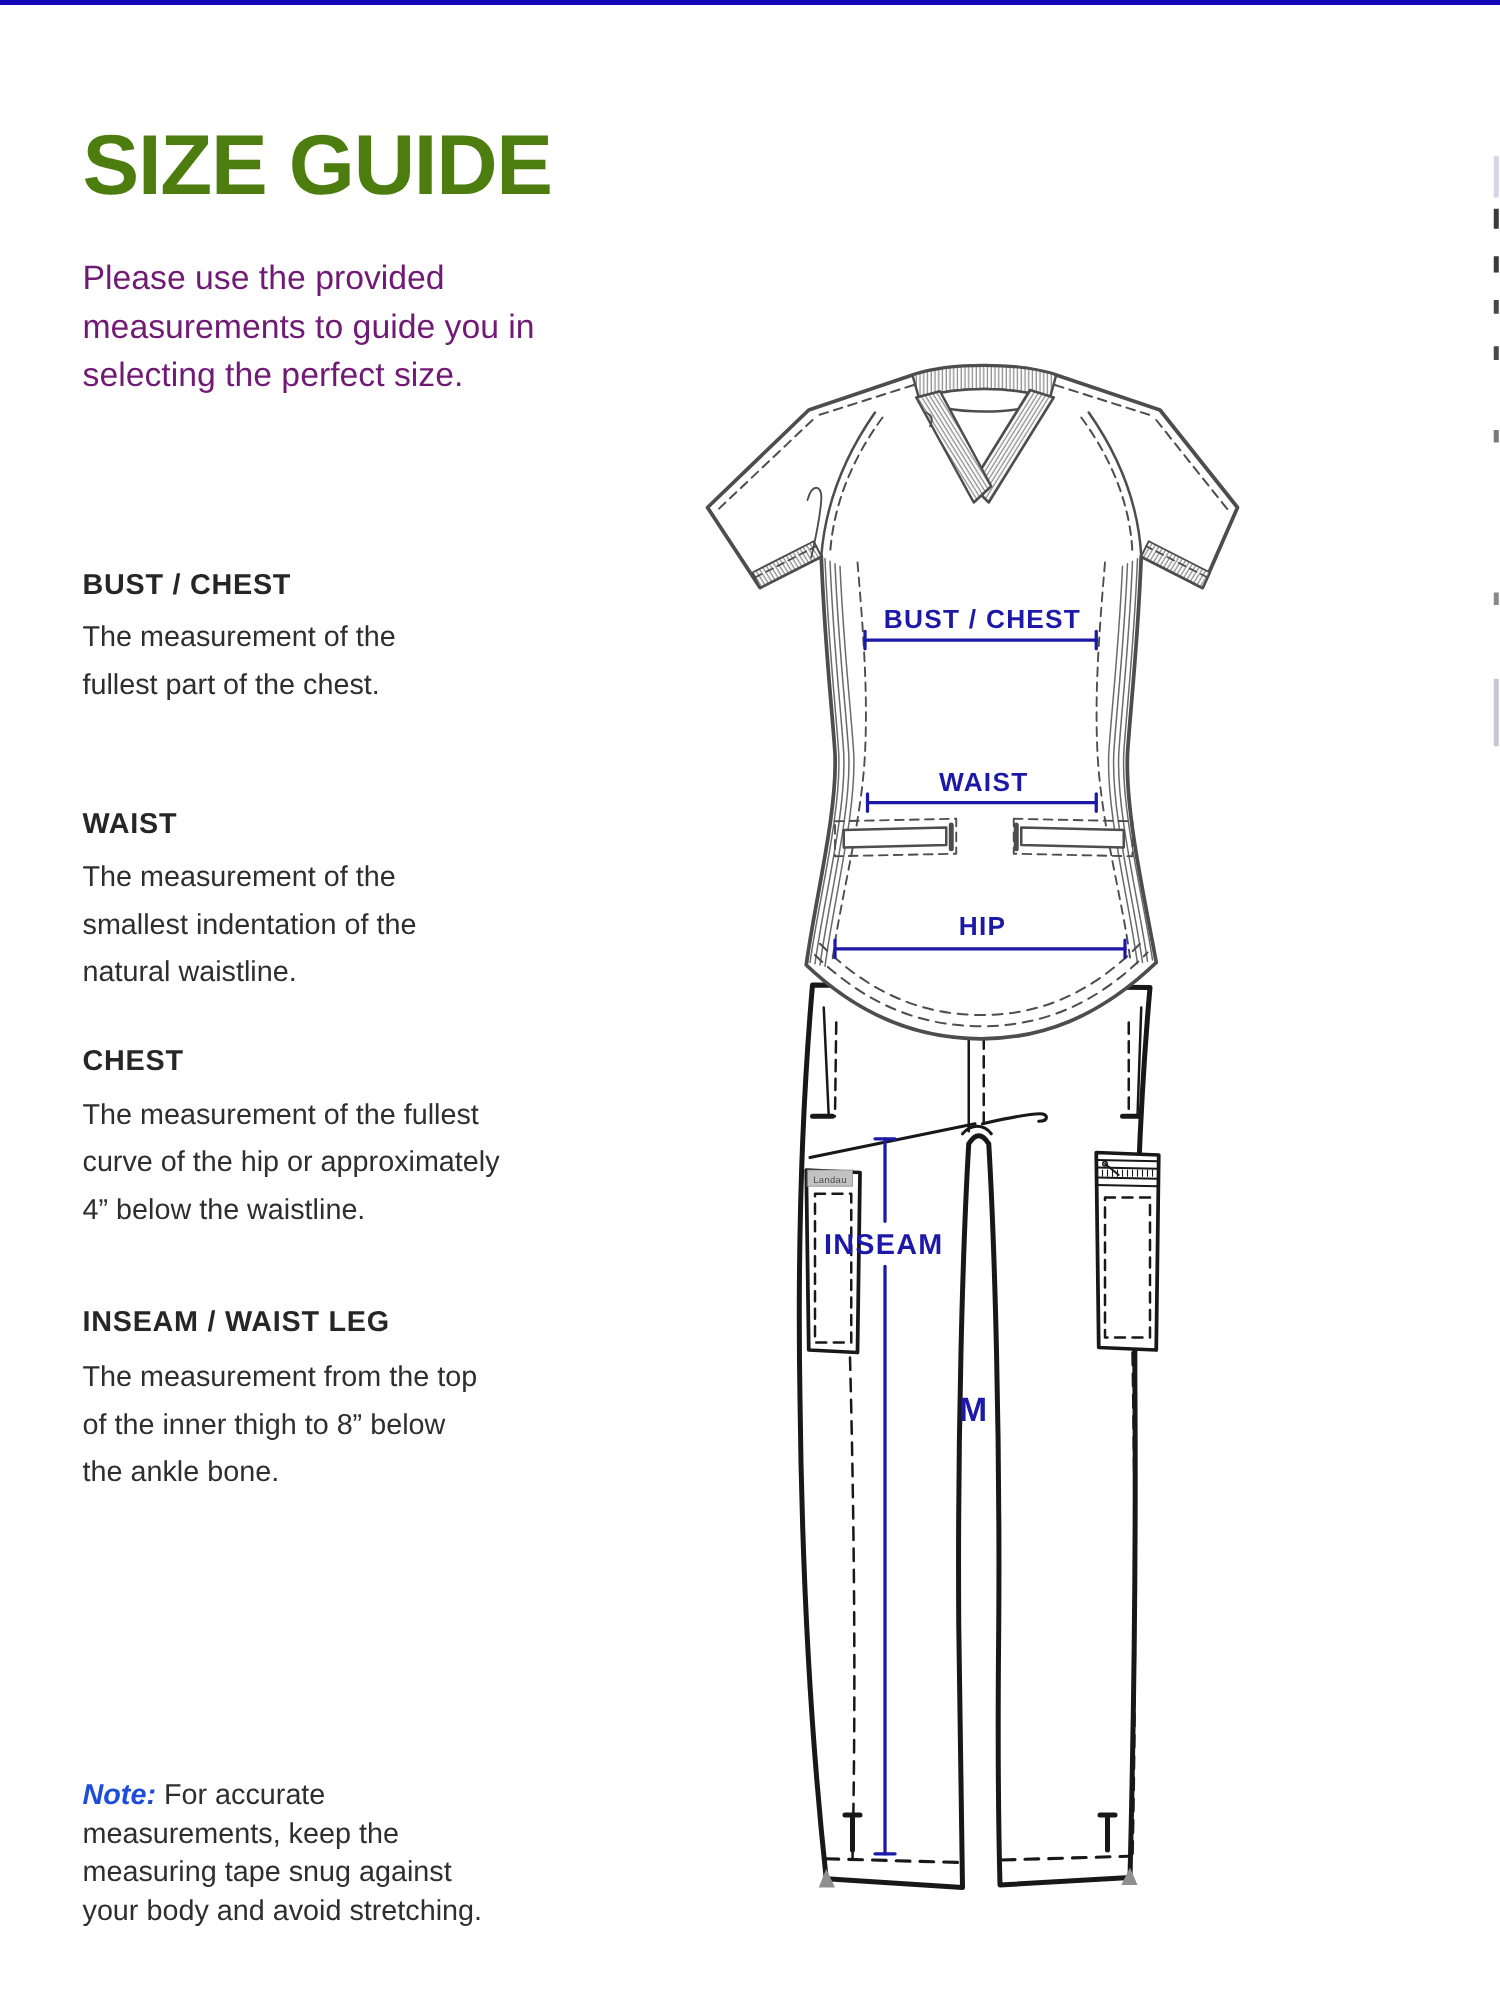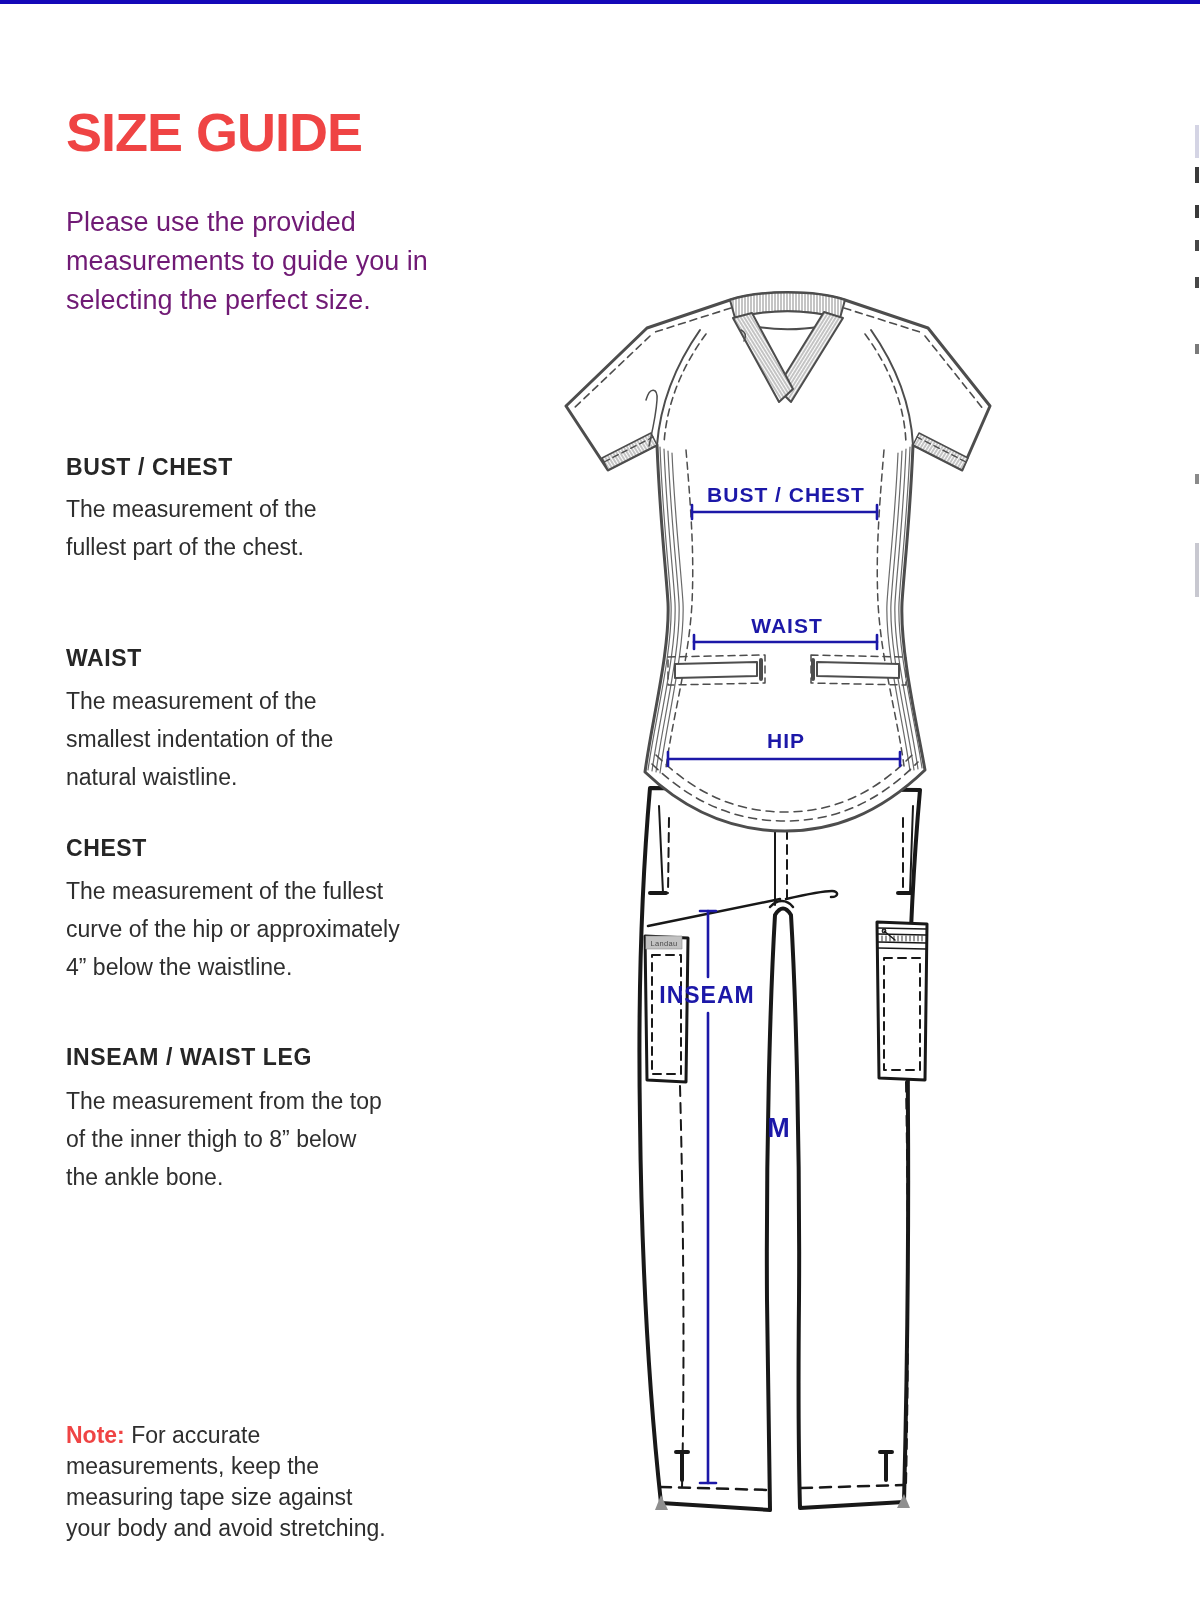--- a/index.html
+++ b/index.html
@@ -2,32 +2,32 @@
 <html><head>
 <meta charset="utf-8">
 <style>
   html,body{margin:0;padding:0;}
   body{
     width:1200px;height:1600px;position:relative;background:#ffffff;
     font-family:"Liberation Sans", sans-serif;overflow:hidden;
   }
   .topbar{position:absolute;left:0;top:0;width:1200px;height:4px;background:#1408b8;}
   .page-title{
-    position:absolute;left:66px;top:55px;font-size:54px;font-weight:700;
-    letter-spacing:-1px;color:#ef4444;line-height:74px;white-space:pre;margin-top:40px;
+    position:absolute;left:66px;top:55px;font-size:68px;font-weight:700;
+    letter-spacing:-1px;color:#4d7c0f;line-height:74px;white-space:pre;margin-top:40px;
   }
   .intro{
     position:absolute;left:66px;top:176px;font-size:27px;line-height:39px;
     color:#701a75;white-space:pre-line;
   }
   .sec{position:absolute;left:66px;}
   .sec-h{font-size:23px;font-weight:700;letter-spacing:0.6px;color:#262626;line-height:29px;}
   .sec-b{position:absolute;left:66px;font-size:23px;line-height:38px;color:#2e2e2e;white-space:pre-line;}
   .note{position:absolute;left:66px;top:1397px;font-size:23px;line-height:31px;color:#2e2e2e;}
-  .note b{font-weight:700;color:#ef4444;}
+  .note b{font-weight:700;color:#1d4ed8;font-style:italic;}
   .note span{white-space:pre-line;}
   .edge-artifact{position:absolute;width:4px;left:1195px;}
   svg{position:absolute;left:0;top:0;}
   svg text.blue{
     font-family:"Liberation Sans",sans-serif;font-weight:700;fill:#1c18a8;
     letter-spacing:1px;text-anchor:middle;
   }
   .tagtext{font-family:"Liberation Sans",sans-serif;fill:#4a4a4a;text-anchor:middle;letter-spacing:0.3px;}
 </style>
 </head>
@@ -63,21 +63,21 @@
 
 <div class="sec" style="top:1043px">
   <div class="sec-h">INSEAM / WAIST LEG</div>
 </div>
 <div class="sec-b" style="top:1082px">The measurement from the top
 of the inner thigh to 8” below
 the ankle bone.</div>
 
 <p class="note"><b>Note:</b><span> For accurate
 measurements, keep the
-measuring tape size against
+measuring tape snug against
 your body and avoid stretching.</span></p>
 
 <svg width="1200" height="1600" viewBox="0 0 1200 1600">
   <defs>
     <pattern id="ribV" width="3" height="6" patternUnits="userSpaceOnUse">
       <rect width="3" height="6" fill="#ffffff"></rect>
         <line x1="1" y1="0" x2="1" y2="6" stroke="#8a8a8a" stroke-width="1"></line>
     </pattern>
     <pattern id="ribL" width="3" height="6" patternUnits="userSpaceOnUse" patternTransform="rotate(-32)">
       <rect width="3" height="6" fill="#ffffff"></rect>

